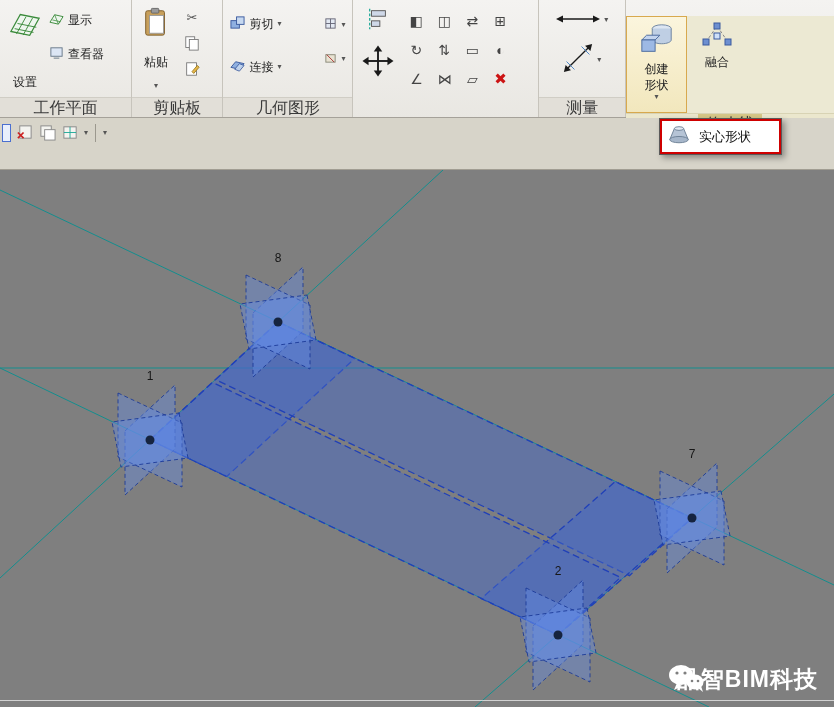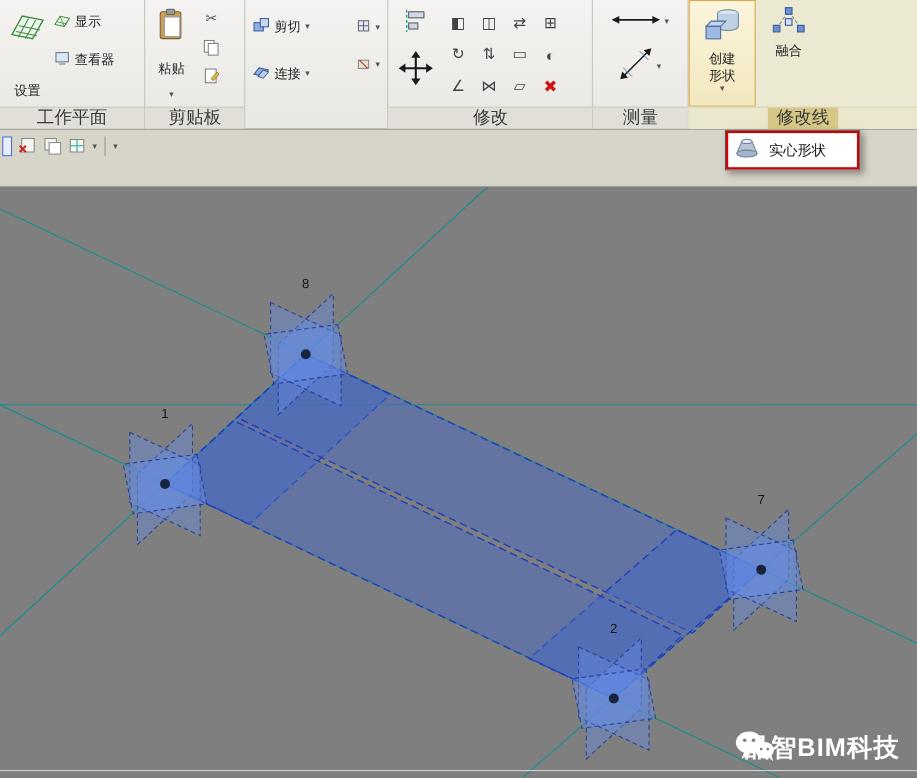--- a/index.html
+++ b/index.html
@@ -8,21 +8,21 @@
 
   
   .ribbon { position:absolute; top:0; left:0; width:834px; height:118px; display:flex;
             background:linear-gradient(#f4f3f1,#e9e7e2); border-bottom:1px solid #a5a199; }
   .panel { display:flex; flex-direction:column; border-right:1px solid #c7c4bc; height:100%; }
   .panel-tools { flex:1; display:flex; padding:3px 4px; }
   .panel-label { height:20px; line-height:20px; font-size:16px; text-align:center; color:#3a3a3a;
                  background:#e2dfd8; border-top:1px solid #d0cdc5; }
   .p-workplane{width:137px}.p-clipboard{width:95px}.p-geometry{width:135px}
   .p-modify{width:193px}.p-measure{width:90px}
-  .p-context{width:216px; background:#ece9d3; border-right:none;}
+  .p-context{width:216px; background:#ece9d3; border-right:none;margin-top:16px;}
   .p-context .panel-label{ background:#ebe7cd; padding:0; border-top:1px solid #d8d3b4;}
   .ctx-label-text{ display:inline-block; background:#d6c787; padding:0 8px; height:20px; }
 
   .big-btn { display:flex; flex-direction:column; align-items:center; justify-content:space-between;
              font-size:12px; line-height:15px; padding:3px 4px; border:1px solid transparent; border-radius:2px; }
   .big-btn .blabel { margin-top:2px; text-align:center; }
   .small-btn { display:flex; align-items:center; gap:4px; font-size:12px; padding:2px 3px; border-radius:2px; }
   .caret { font-size:8px; color:#555; line-height:8px; }
   .stack { display:flex; flex-direction:column; justify-content:flex-start; gap:12px; padding-top:6px; }
 
@@ -184,20 +184,21 @@
           <span>
             <svg viewBox="0 0 14 14" width="13" height="13">
                 <rect x="2" y="4" width="10" height="8" fill="#e8e2d2" stroke="#887"></rect>
                 <path d="M3 4 L11 12" stroke="#a33"></path>
               </svg>
           </span>
           <span class="caret">▾</span>
         </div>
       </div>
     </div>
+    <div class="panel-label">几何图形</div>
   </div>
 
   <div class="panel p-modify">
     <div class="panel-tools">
       <div class="mod-left">
         <span>
           <svg viewBox="0 0 26 26" width="24" height="24">
             <line x1="4" y1="2" x2="4" y2="24" stroke="#2a9" stroke-width="1.4" stroke-dasharray="3 2"></line>
             <rect x="6" y="4" width="15" height="6" fill="#cfd8e8" stroke="#555"></rect>
             <rect x="6" y="15" width="9" height="6" fill="#cfd8e8" stroke="#555"></rect>
@@ -226,21 +227,20 @@
         <div class="mod-cell">↻</div>
         <div class="mod-cell">⇅</div>
         <div class="mod-cell">▭</div>
         <div class="mod-cell">◐</div>
         <div class="mod-cell">∠</div>
         <div class="mod-cell">⋈</div>
         <div class="mod-cell">▱</div>
         <div class="mod-cell red">✖</div>
       </div>
     </div>
-    <div class="panel-label">修改</div>
   </div>
 
   <div class="panel p-measure">
     <div class="panel-tools">
       <div class="meas-col">
         <div class="meas-row">
           <span>
             <svg viewBox="0 0 44 12" width="44" height="12">
               <line x1="5" y1="6" x2="39" y2="6" stroke="#1a1a1a" stroke-width="1.5"></line>
               <path d="M0 6 l7 -3.5 v7 z" fill="#1a1a1a"></path>

